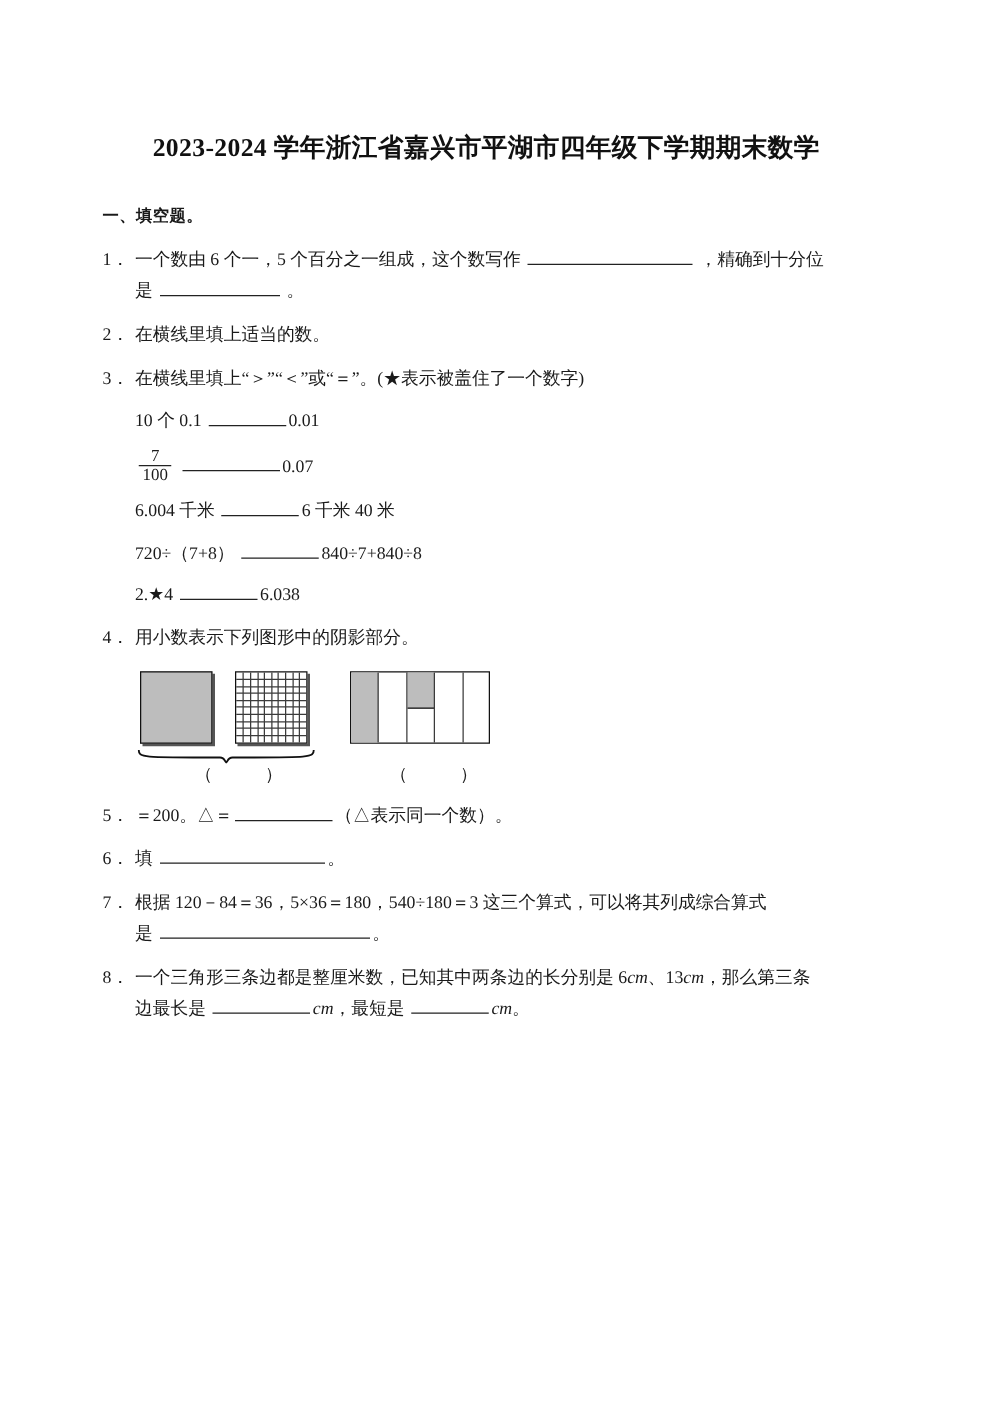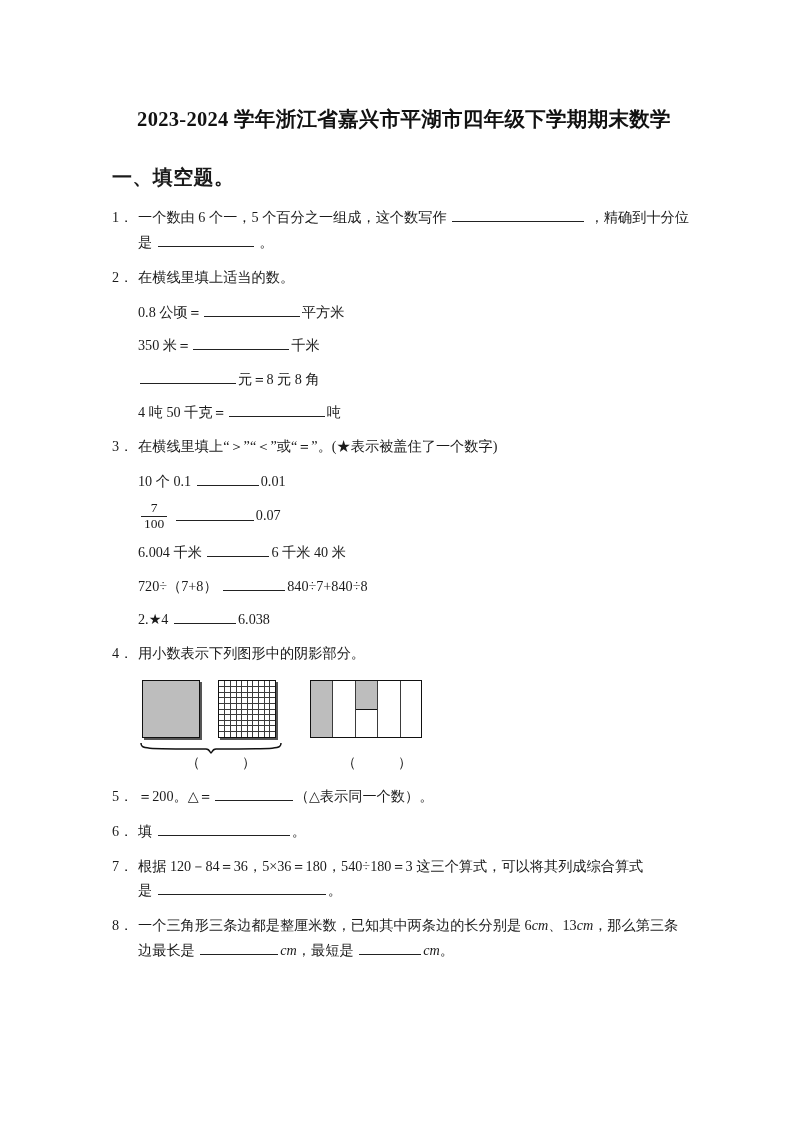--- a/index.html
+++ b/index.html
@@ -12,40 +12,41 @@
     height: 1122px;
     font-family: "Liberation Serif", "DejaVu Serif", serif;
     color: #1a1a1a;
     position: relative;
     overflow: hidden;
   }
   .page {
     width: 793px;
     height: 1122px;
     box-sizing: border-box;
-    padding: 100px 97px 0 112px;
-    position: relative;
+    padding: 100px 97px 0 82px;
+    position: relative;
+    font-family: Liberation Serif, serif;
   }
 
   
   .doc-title {
     text-align: center;
     font-weight: bold;
     font-size: 20.5px;
     line-height: 1.95;
     letter-spacing: 0.3px;
     margin: 0 0 16px 0;
     color: #111;
   }
   .doc-title .tline { display: block; }
 
   
   .section-head {
     font-weight: bold;
-    font-size: 20px;
+    font-size: 13px;
     margin: 24px 0 14px 0;
     letter-spacing: 0.4px;
   }
 
   
   .q {
     font-size: 14.2px;
     line-height: 1.75;
     margin: 0 0 10px 0;
     position: relative;
@@ -200,34 +201,20 @@
     <span class="q-body">
       <span>是</span>
       <span class="blank b-lg"></span>
       <span>。</span>
     </span>
   </div>
 
   <div class="q">
     <span class="q-num">2．</span>
     <span class="q-body">在横线里填上适当的数。</span>
-  </div>
-  <div class="sub">
-    <span class="sub-row">
-      <span>0.8 公顷＝</span><span class="blank b-lg"></span><span>平方米</span>
-    </span>
-    <span class="sub-row">
-      <span>350 米＝</span><span class="blank b-lg"></span><span>千米</span>
-    </span>
-    <span class="sub-row">
-      <span class="blank b-lg"></span><span>元＝8 元 8 角</span>
-    </span>
-    <span class="sub-row">
-      <span>4 吨 50 千克＝</span><span class="blank b-lg"></span><span>吨</span>
-    </span>
   </div>
 
   <div class="q">
     <span class="q-num">3．</span>
     <span class="q-body">在横线里填上“＞”“＜”或“＝”。(★表示被盖住了一个数字)</span>
   </div>
   <div class="sub">
     <span class="sub-row">
       <span>10 个 0.1</span>
       <span class="blank b-sm"></span><span>0.01</span>

